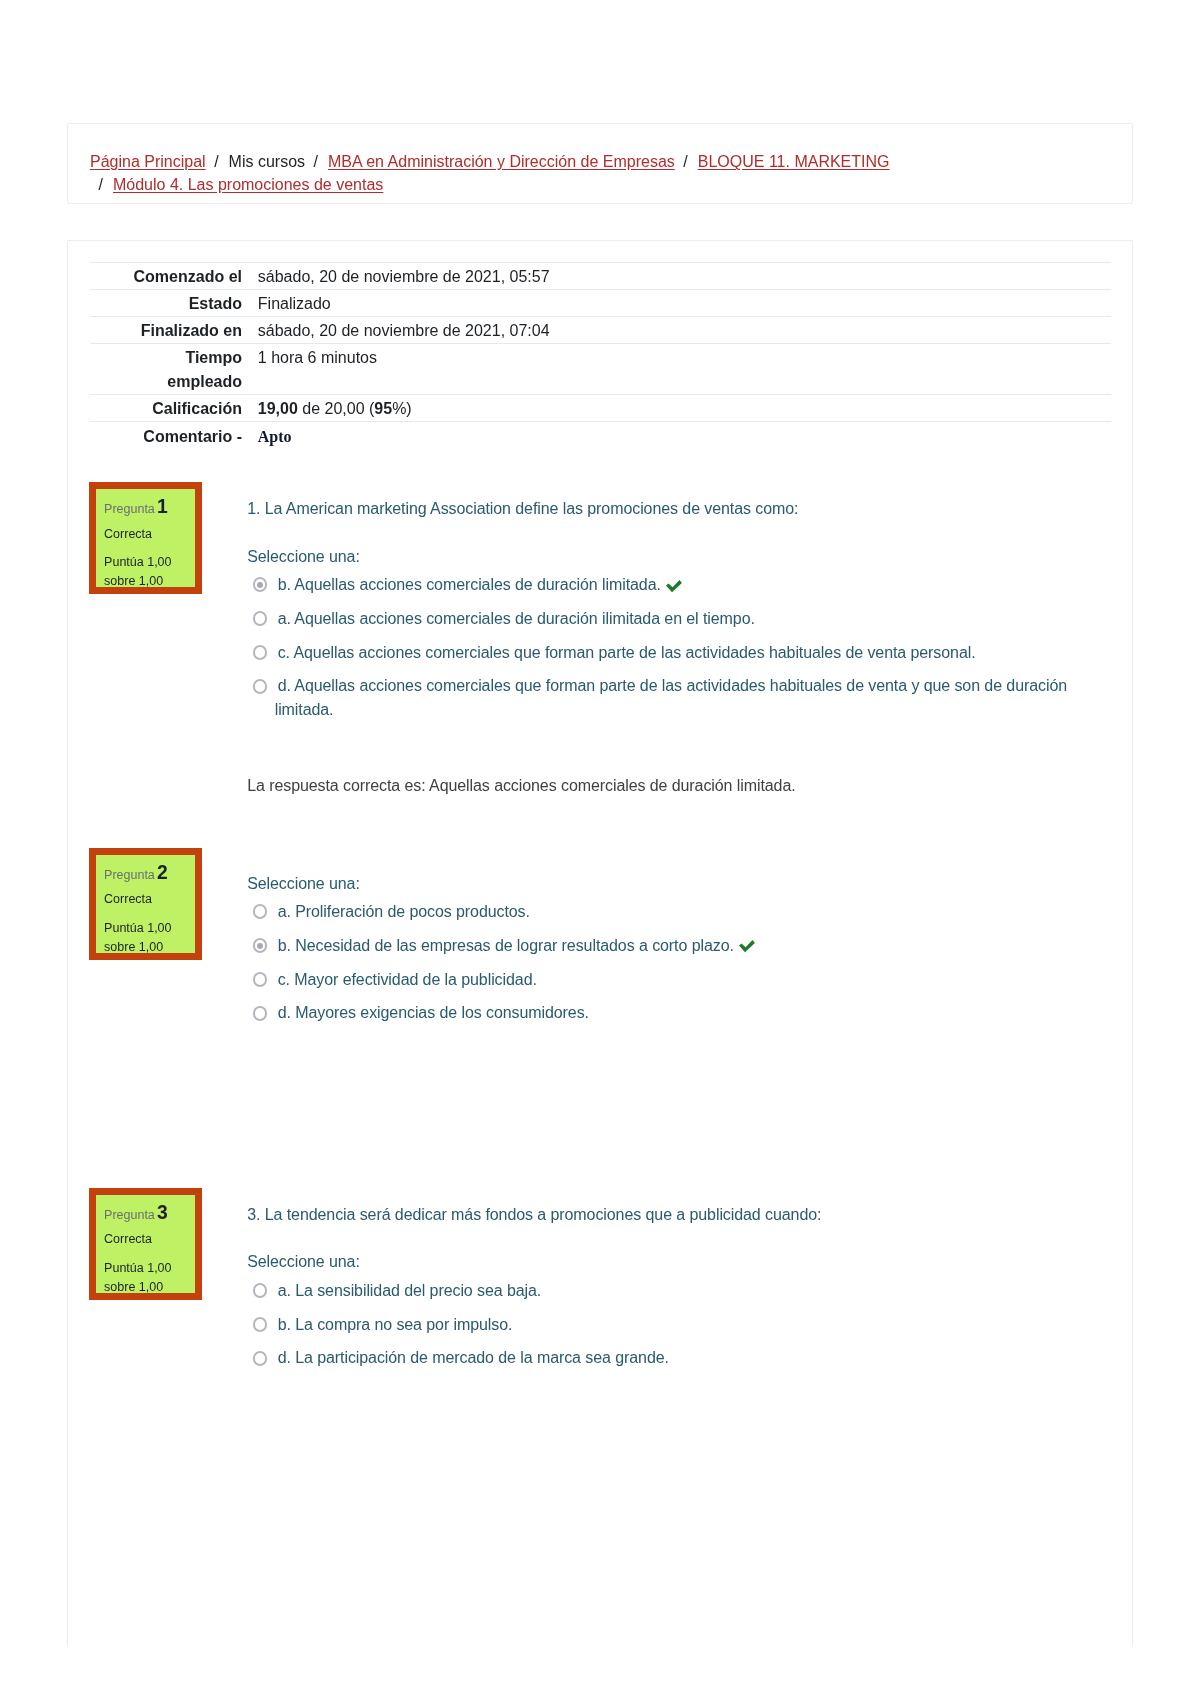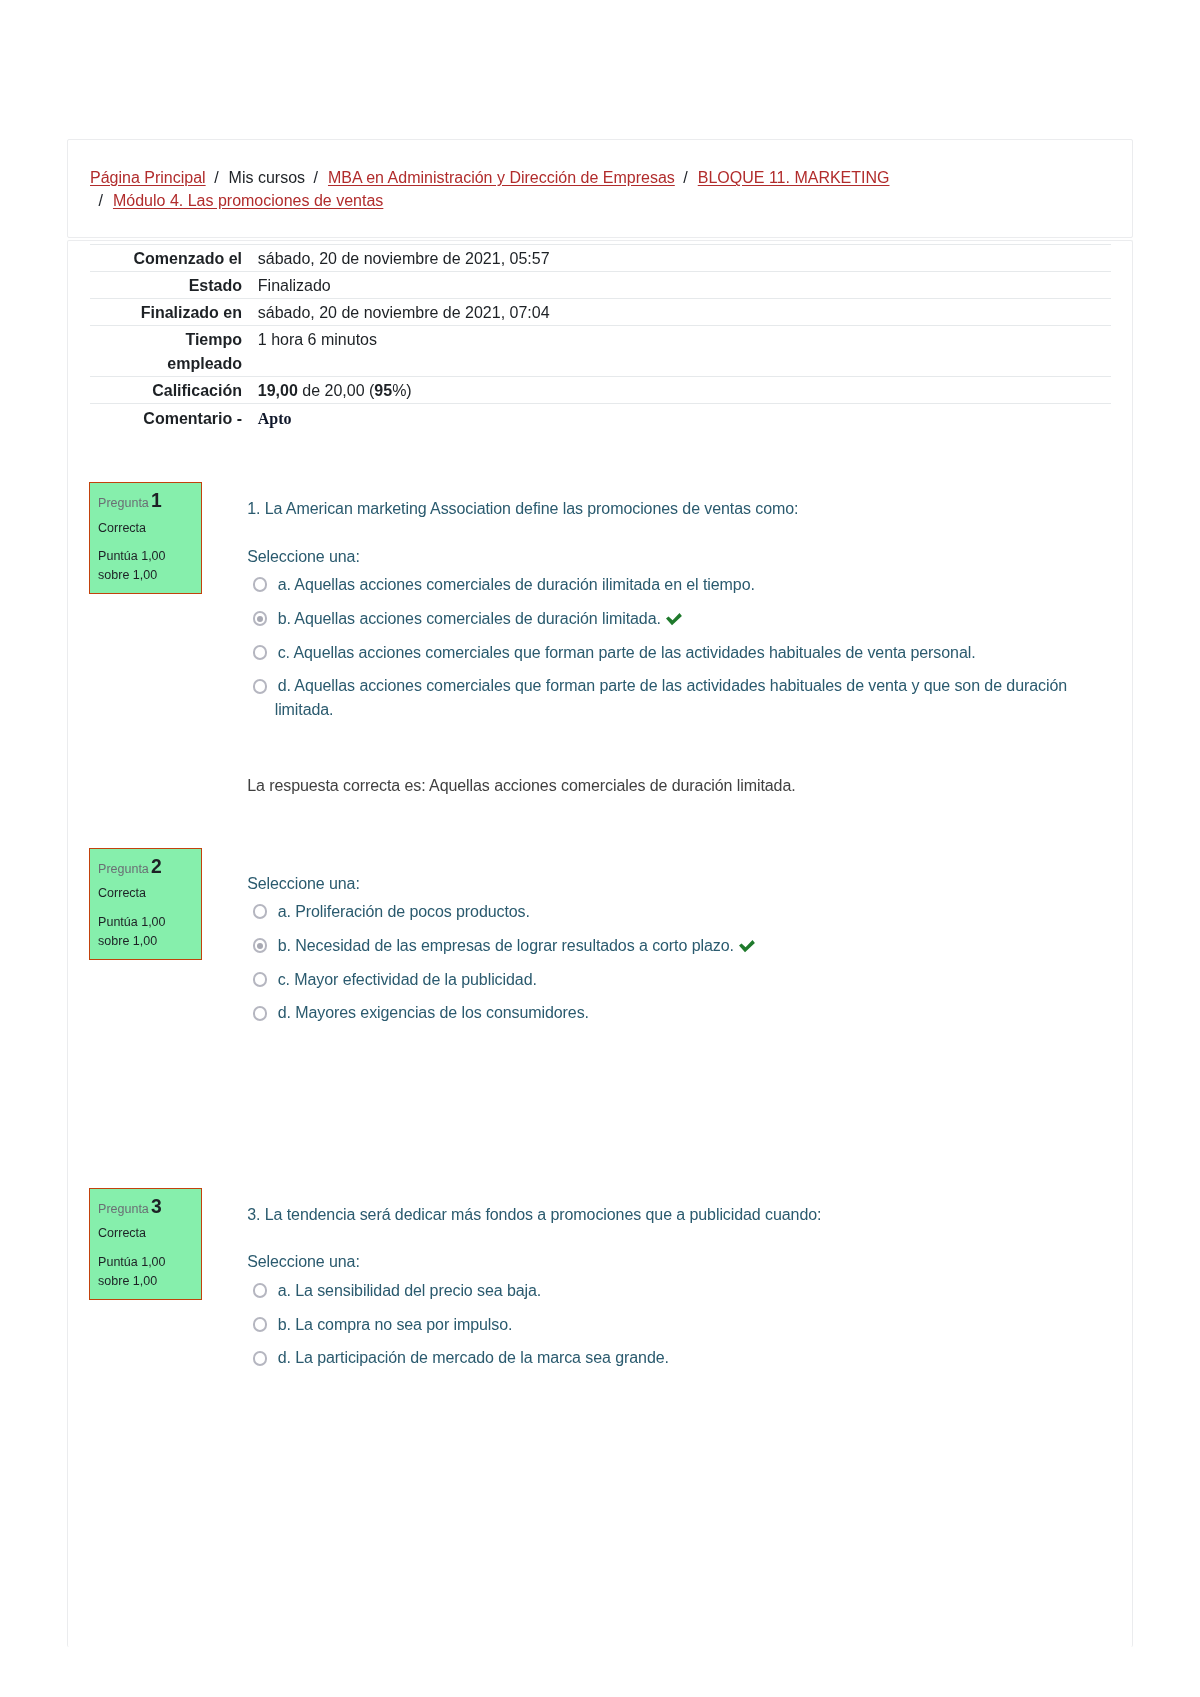--- a/index.html
+++ b/index.html
@@ -19,58 +19,58 @@
   }
 
   
   .card{
     position:absolute;left:67px;width:1066px;
     border:1px solid #ebecee;background:#fff;
     box-sizing:border-box;border-radius:2px;
   }
 
   
-  #breadcrumb-card{top:139px;height:99px;}
+  #breadcrumb-card{top:123px;height:81px;}
   .bc{
     position:absolute;left:22px;top:26.2px;width:1020px;
     font-size:16px;line-height:23.3px;color:#212529;
     display:flex;flex-wrap:wrap;align-items:baseline;
   }
   .bc .bcgroup{white-space:nowrap;display:inline-block;}
   .bc .crumb{white-space:nowrap;}
   .bc a{color:#b12c2c;text-decoration:underline;text-underline-offset:1.5px;cursor:pointer;}
   .bc .sep{color:#1d2228;padding:0 10px 0 8.5px;}
 
   
   #main-card{top:239.5px;height:1407.5px;border-bottom:none;}
 
   
   .summary{
-    position:absolute;left:22px;top:3px;width:1021px;
+    position:absolute;left:22px;top:21px;width:1021px;
     border-collapse:collapse;font-size:16px;table-layout:fixed;
   }
   .summary td{
     border-top:1px solid #e6e9eb;
     padding:2.2px 0 0 0;
     vertical-align:top;line-height:24px;
   }
   .summary td.lbl{
     text-align:right;font-weight:bold;color:#1d2125;
     width:152px;padding-right:15.8px;
   }
   .summary td.lbl span{display:inline-block;max-width:132px;text-align:right;}
   .summary td.val{color:#1d2125;padding-left:0;}
   .summary td.val b{font-weight:bold;}
   .grade-pass{color:#00e800;font-weight:bold;}
 
   
   .qblock{position:absolute;left:22.5px;width:1021px;}
   .qinfo{
     position:absolute;left:-1.3px;top:0;width:112.3px;height:111.8px;
-    border:1px solid #c2410c;box-sizing:border-box;background:#86efac;
+    border:7px solid #c2410c;box-sizing:border-box;background:#bef264;
     font-size:12.5px;line-height:1;color:#1d2125;
   }
   .qinfo .num{position:absolute;left:7.9px;top:12.3px;color:#6a6f74;white-space:nowrap;line-height:12.5px;}
   .qinfo .num b{font-size:19.3px;line-height:12.5px;font-weight:bold;color:#1d2125;padding-left:2.2px;}
   .qinfo .state{position:absolute;left:7.9px;top:38.5px;line-height:12.5px;}
   .qinfo .grade{position:absolute;left:7.9px;top:64px;width:72px;line-height:19.3px;}
 
   .qcontent{position:absolute;left:156.7px;top:0;width:862px;}
   .qtext{color:#2a5a6e;font-size:16px;line-height:24px;letter-spacing:-0.085px;margin:14.9px 0 0 0;}
   .answer-label{color:#2a5a6e;font-size:16px;line-height:24px;letter-spacing:-0.085px;margin:23.8px 0 0 0;}
@@ -137,24 +137,24 @@
         <div class="qblock" style="top: 241.5px;">
           <div class="qinfo">
             <div class="num"><span>Pregunta</span><b>1</b></div>
             <div class="state">Correcta</div>
             <div class="grade">Puntúa 1,00 sobre 1,00</div>
           </div>
           <div class="qcontent">
             <p class="qtext">1. La American marketing Association define las promociones de ventas como:</p>
             <p class="answer-label">Seleccione una:</p>
             <div class="options">
-              <div class="opt"><span class="radio"></span><span>a. Aquellas acciones comerciales de duración ilimitada en el tiempo.</span></div>
               <div class="opt"><span class="radio on"></span><span>b. Aquellas acciones comerciales de duración limitada.</span><span class="tick"><svg width="16" height="12.4" viewBox="0 0 16 12.4" aria-hidden="true">
                     <path d="M6.0 12.3 0 5.5 2.5 3.6 6.6 7.3 13.5 0 15.9 2.9Z" fill="#1f7a2c"></path>
                   </svg></span></div>
+              <div class="opt"><span class="radio"></span><span>a. Aquellas acciones comerciales de duración ilimitada en el tiempo.</span></div>
               <div class="opt"><span class="radio"></span><span>c. Aquellas acciones comerciales que forman parte de las actividades habituales de venta personal.</span></div>
               <div class="opt"><span class="radio"></span><span>d. Aquellas acciones comerciales que forman parte de las actividades habituales de venta y que son de duración limitada.</span></div>
             </div>
             <p class="feedback">La respuesta correcta es: Aquellas acciones comerciales de duración limitada.</p>
           </div>
         </div>
         <div class="qblock" style="top: 607.3px;">
           <div class="qinfo">
             <div class="num"><span>Pregunta</span><b>2</b></div>
             <div class="state">Correcta</div>

